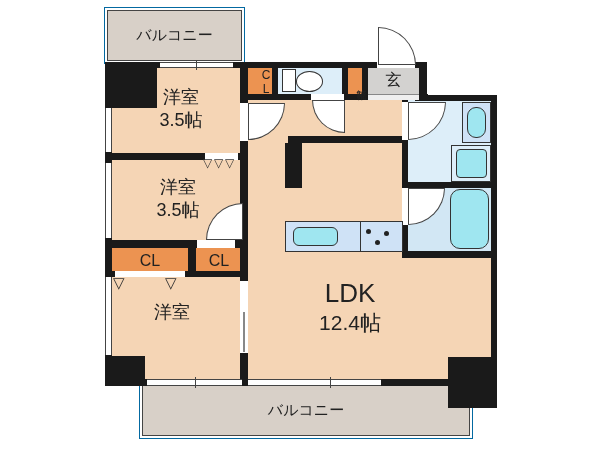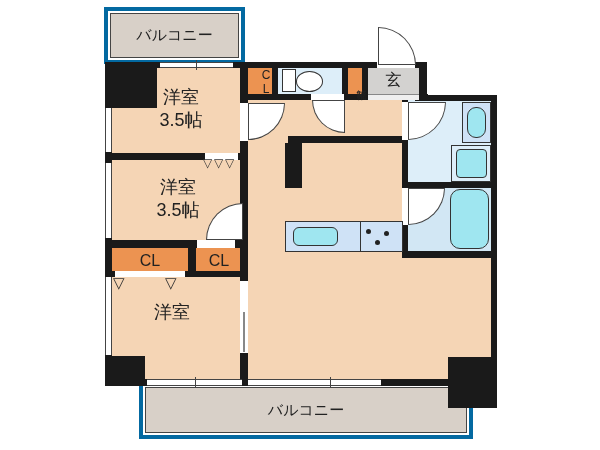--- a/index.html
+++ b/index.html
@@ -13,21 +13,21 @@
   .fill{position:absolute;}
   .wall{position:absolute;background:var(--wall);}
   .gap{position:absolute;background:#fff;}
   .win-h{position:absolute;background:#fff;border-top:1px solid #444;border-bottom:1px solid #444;box-sizing:border-box;}
   .win-v{position:absolute;background:#fff;border-left:1px solid #444;border-right:1px solid #444;box-sizing:border-box;}
   .tick{position:absolute;background:#444;}
   .arc{position:absolute;background:#fff;border:1.5px solid #444;box-sizing:border-box;}
   .lbl{position:absolute;text-align:center;line-height:1.25;white-space:nowrap;}
   .vlbl{position:absolute;writing-mode:vertical-rl;text-orientation:upright;line-height:1;text-align:center;}
   .tri{position:absolute;color:#333;line-height:1;}
-  .balcony{position:absolute;background:#fff;border:4px solid #0369a1;padding:2px;box-sizing:border-box;}
+  .balcony{position:absolute;background:#fff;border:1px solid #0369a1;padding:2px;box-sizing:border-box;}
   .balcony-inner{width:100%;height:100%;border:1px solid #444;background:var(--balcony-fill);
                  display:flex;align-items:center;justify-content:center;box-sizing:border-box;font-size:15px;}
   .fx{position:absolute;box-sizing:border-box;}
   .dot{position:absolute;width:5px;height:5px;border-radius:50%;background:#222;}
 </style>
 </head>
 <body>
 
 <div class="plan">
 
@@ -131,19 +131,23 @@
     <div>洋室</div>
     <div>3.5帖</div>
   </div>
   <div class="lbl" style="left:122px;top:176px;width:112px;font-size:18px;">
     <div>洋室</div>
     <div>3.5帖</div>
   </div>
   <div class="lbl" style="left:116px;top:301px;width:112px;font-size:18px;">
     <div>洋室</div>
   </div>
+  <div class="lbl" style="left:280px;top:277px;width:140px;">
+    <div style="font-size:26px;">LDK</div>
+    <div style="font-size:21px;">12.4帖</div>
+  </div>
   <div class="lbl" style="left:110px;top:251px;width:80px;font-size:16px;">CL</div>
   <div class="lbl" style="left:194px;top:251px;width:50px;font-size:16px;">CL</div>
   <div class="vlbl" style="left:250px;top:67px;width:22px;height:30px;font-size:12px;">CL</div>
   <div class="vlbl" style="left:347px;top:66px;width:19px;height:32px;font-size:10px;">靴箱</div>
   <div class="lbl" style="left:368px;top:70px;width:51px;font-size:16px;">玄</div>
 
 </div>
 
 </body></html>

